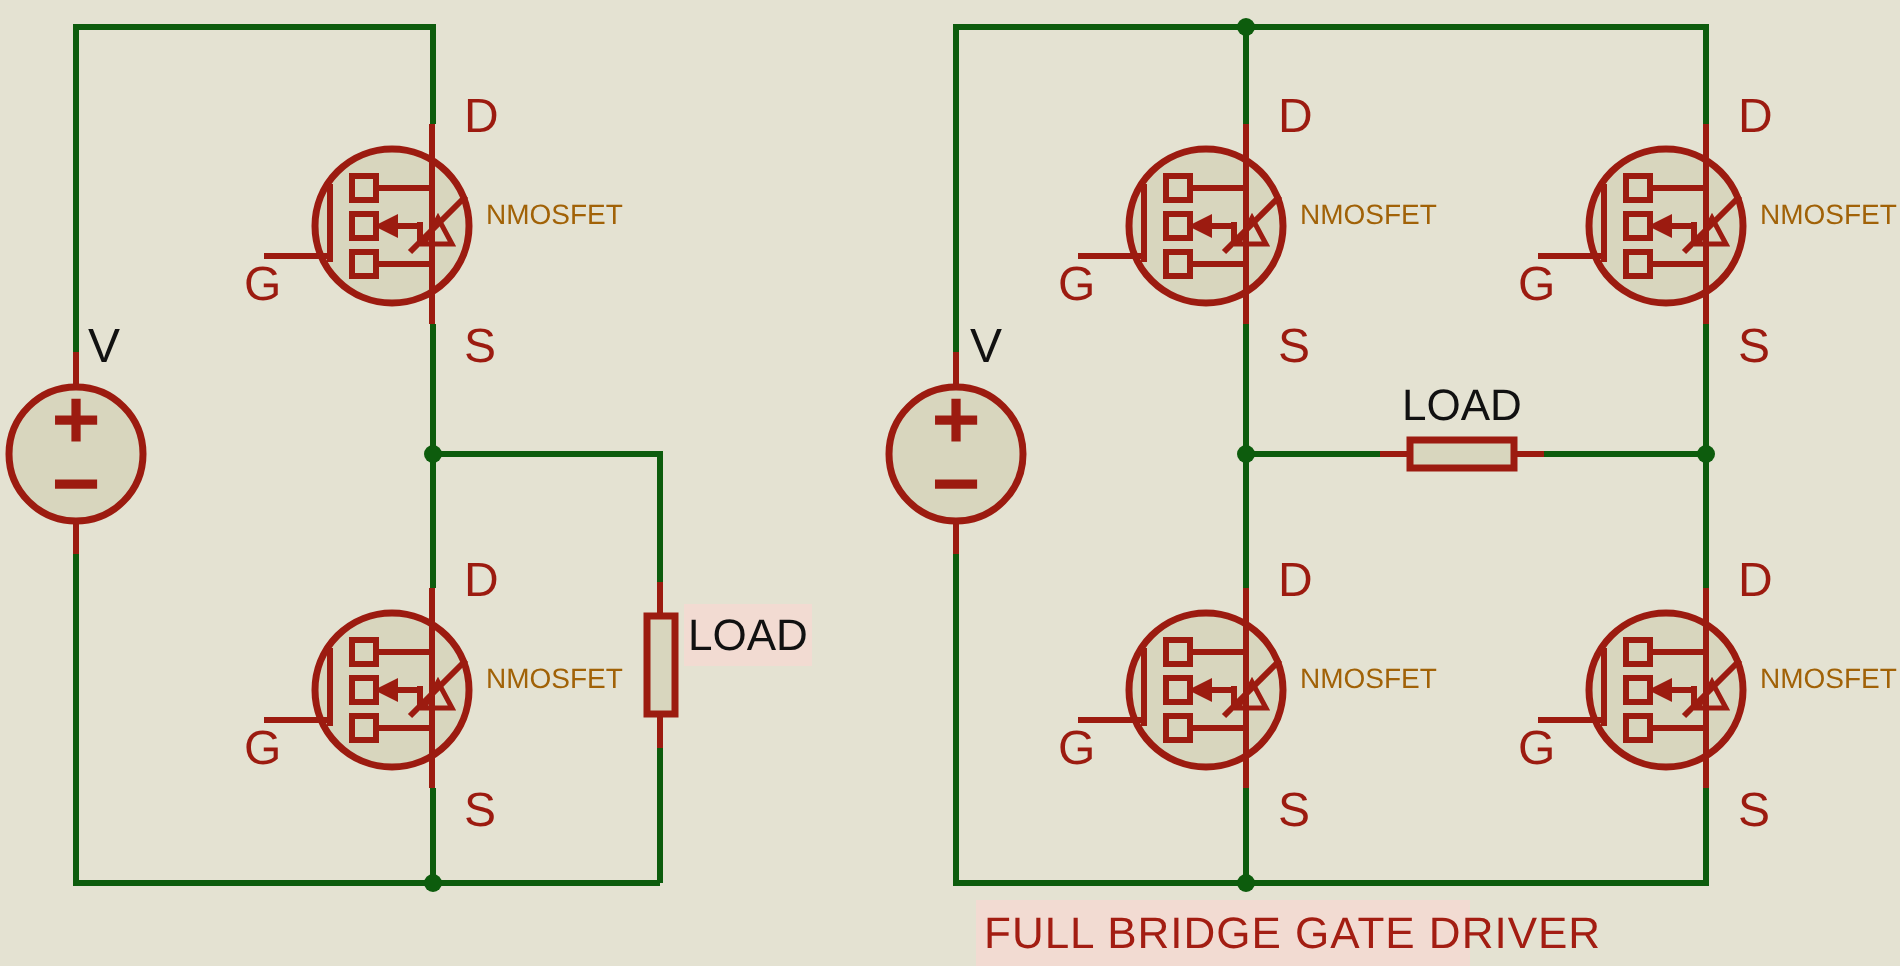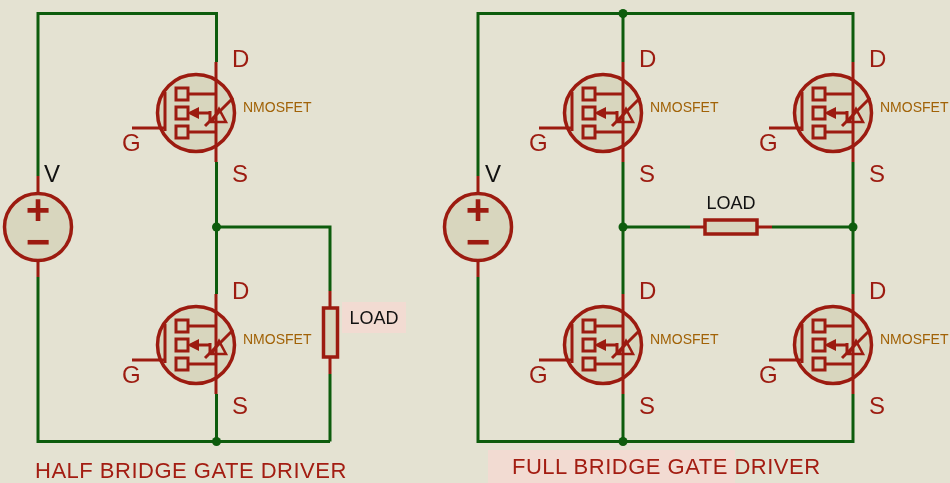--- a/index.html
+++ b/index.html
@@ -6,21 +6,21 @@
   .stage{
     position:relative; width:950px; height:483px;
     background:#E4E2D2; overflow:hidden;
     font-family:"Liberation Sans",sans-serif;
   }
   .stage svg{position:absolute;left:0;top:0;}
   .lbl{position:absolute;white-space:nowrap;}
   .pin{font-size:24px;line-height:24px;color:#9C1B10;}
   .vlab{font-size:24px;line-height:24px;color:#111111;}
   .name{font-size:14px;line-height:16px;color:#a16207;}
-  .loadlbl{font-size:18px;line-height:24px;color:#111111;}
+  .loadlbl{font-size:22px;line-height:24px;color:#111111;}
   .title{font-size:22px;line-height:26px;letter-spacing:.5px;color:#A31D12;}
   .hl{background:#F2DBD2;}
   .loadbox{display:flex;align-items:center;justify-content:center;}
   .sign{
     position:absolute;display:flex;align-items:center;justify-content:center;
     color:#9C1B10;font-weight:bold;font-size:42px;
   }
 </style>
 </head>
 <body>
@@ -108,21 +108,20 @@
   <div class="lbl pin" style="left:122px;top:131px;">G</div>
   <div class="lbl pin" style="left:232px;top:162px;">S</div>
 
   <div class="lbl pin" style="left:232px;top:279px;">D</div>
   <div class="lbl name" style="left:243px;top:331px;">NMOSFET</div>
   <div class="lbl pin" style="left:122px;top:363px;">G</div>
   <div class="lbl pin" style="left:232px;top:394px;">S</div>
 
   <div class="lbl loadlbl hl loadbox" style="left:342px;top:302px;width:64px;height:31px;">LOAD</div>
 
-  <div class="lbl title" style="left:35px;top:458px;">HALF BRIDGE GATE DRIVER</div>
 
   <div class="lbl vlab" style="left:485px;top:162px;">V</div>
   <div class="sign" style="left:458px;top:190px;width:40px;height:40px;">+</div>
   <div class="sign" style="left:458px;top:222px;width:40px;height:40px;">−</div>
 
   <div class="lbl pin" style="left:639px;top:47px;">D</div>
   <div class="lbl name" style="left:650px;top:99px;">NMOSFET</div>
   <div class="lbl pin" style="left:529px;top:131px;">G</div>
   <div class="lbl pin" style="left:639px;top:162px;">S</div>
 
@@ -136,15 +135,15 @@
   <div class="lbl pin" style="left:529px;top:363px;">G</div>
   <div class="lbl pin" style="left:639px;top:394px;">S</div>
 
   <div class="lbl pin" style="left:869px;top:279px;">D</div>
   <div class="lbl name" style="left:880px;top:331px;">NMOSFET</div>
   <div class="lbl pin" style="left:759px;top:363px;">G</div>
   <div class="lbl pin" style="left:869px;top:394px;">S</div>
 
   <div class="lbl loadlbl loadbox" style="left:701px;top:191px;width:60px;height:24px;">LOAD</div>
 
-  <div class="lbl title hl" style="left:488px;top:450px;width:247px;height:33px;padding-left:24px;box-sizing:border-box;line-height:33px;">FULL BRIDGE GATE DRIVER</div>
+  <div class="lbl title hl" style="left:488px;top:450px;width:247px;height:33px;padding-left:4px;box-sizing:border-box;line-height:33px;">FULL BRIDGE GATE DRIVER</div>
 
 </div>
 
 </body></html>

